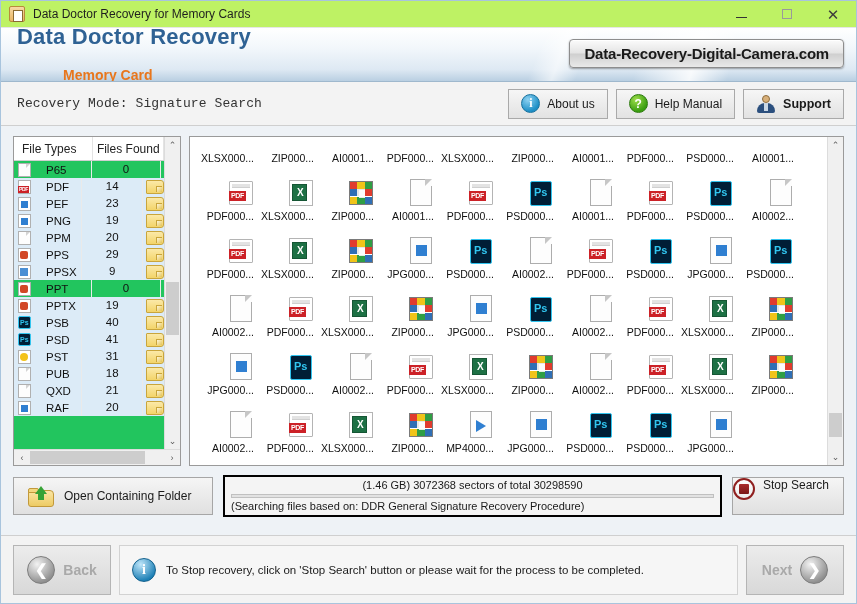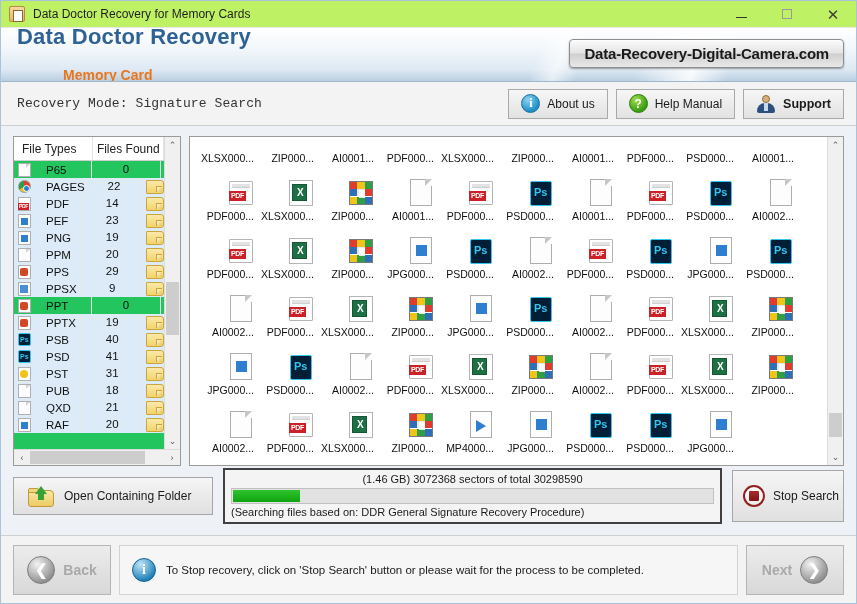--- a/index.html
+++ b/index.html
@@ -188,30 +188,30 @@
     background:linear-gradient(180deg,#f5f5f5,#e0e0e0);border:1px solid #a6a6a6;
     font-size:12px;color:#1a1a1a;cursor:pointer;
   }
   .folder-ico{ width:26px;height:21px;position:relative;flex:0 0 26px; }
   .folder-ico .back{ position:absolute;left:0;bottom:0;width:26px;height:17px;background:linear-gradient(180deg,#fbe6a3,#edcb64);border:1px solid #c2993a;border-radius:2px 4px 3px 3px; }
   .folder-ico .tab{ position:absolute;left:0;top:2px;width:11px;height:5px;background:#f3d77f;border:1px solid #c2993a;border-radius:2px 2px 0 0; }
   .folder-ico .arw{ position:absolute;left:7px;top:0px;width:0;height:0;border-style:solid;border-width:0 6px 8px 6px;border-color:transparent transparent #37a335 transparent;z-index:2; }
   .folder-ico .arw2{ position:absolute;left:10px;top:7px;width:6px;height:7px;background:#37a335;z-index:2; }
 
   .progbox{
-    flex:1;height:56px;border:2px solid #404040;background:#f4f4f4;
+    flex:1;height:42px;border:2px solid #000000;background:#f4f4f4;
     display:flex;flex-direction:column;justify-content:center;padding:2px 6px;
   }
   .prog-top{ font-size:11px;color:#1a1a1a;text-align:center;line-height:13px; }
   .prog-track{ height:16px;background:#e2e2e2;border:1px solid #c0c0c0;margin:2px 0;position:relative; }
   .prog-fill{ position:absolute;left:1px;top:1px;bottom:1px;background:linear-gradient(180deg,#2fc32f,#0fa40f);width:14%; }
   .prog-bot{ font-size:11px;color:#1a1a1a;line-height:13px; }
 
   .stop-btn{
-    width:112px;height:52px;display:flex;align-items:center;gap:8px;padding-left:10px;
+    width:112px;height:38px;display:flex;gap:8px;
     background:linear-gradient(180deg,#f5f5f5,#e0e0e0);border:1px solid #a6a6a6;
     font-size:12px;color:#1a1a1a;cursor:pointer;
   }
   .stop-ico{ width:22px;height:22px;border-radius:50%;border:2px solid #8f1f1f;display:flex;align-items:center;justify-content:center;flex:0 0 22px;
     background:linear-gradient(180deg,#fdfdfd,#ececec); }
   .stop-ico i{ display:block;width:10px;height:10px;background:linear-gradient(180deg,#a92c2c,#7a1717);border-radius:1px; }
 
   
   .footer{
     flex:0 0 68px;border-top:1px solid #cfcfcf;background:#f3f3f3;
@@ -302,30 +302,20 @@
                 <div class="lrow">
                   <div class="lr-type">
                     <span class="ft ft-blank"></span>
                     <span>P65</span>
                   </div>
                   <div class="lr-found">0</div>
                   <div class="lr-bar"></div>
                 </div>
                 <div class="lrow sel">
                   <div class="lr-type">
-                    <span class="ft ft-chrome"></span>
-                    <span>PAGES</span>
-                  </div>
-                  <div class="lr-found">22</div>
-                  <div class="lr-bar">
-                    <span class="folder-chip"></span>
-                  </div>
-                </div>
-                <div class="lrow sel">
-                  <div class="lr-type">
                     <span class="ft ft-pdf"></span>
                     <span>PDF</span>
                   </div>
                   <div class="lr-found">14</div>
                   <div class="lr-bar">
                     <span class="folder-chip"></span>
                   </div>
                 </div>
                 <div class="lrow sel">
                   <div class="lr-type">

